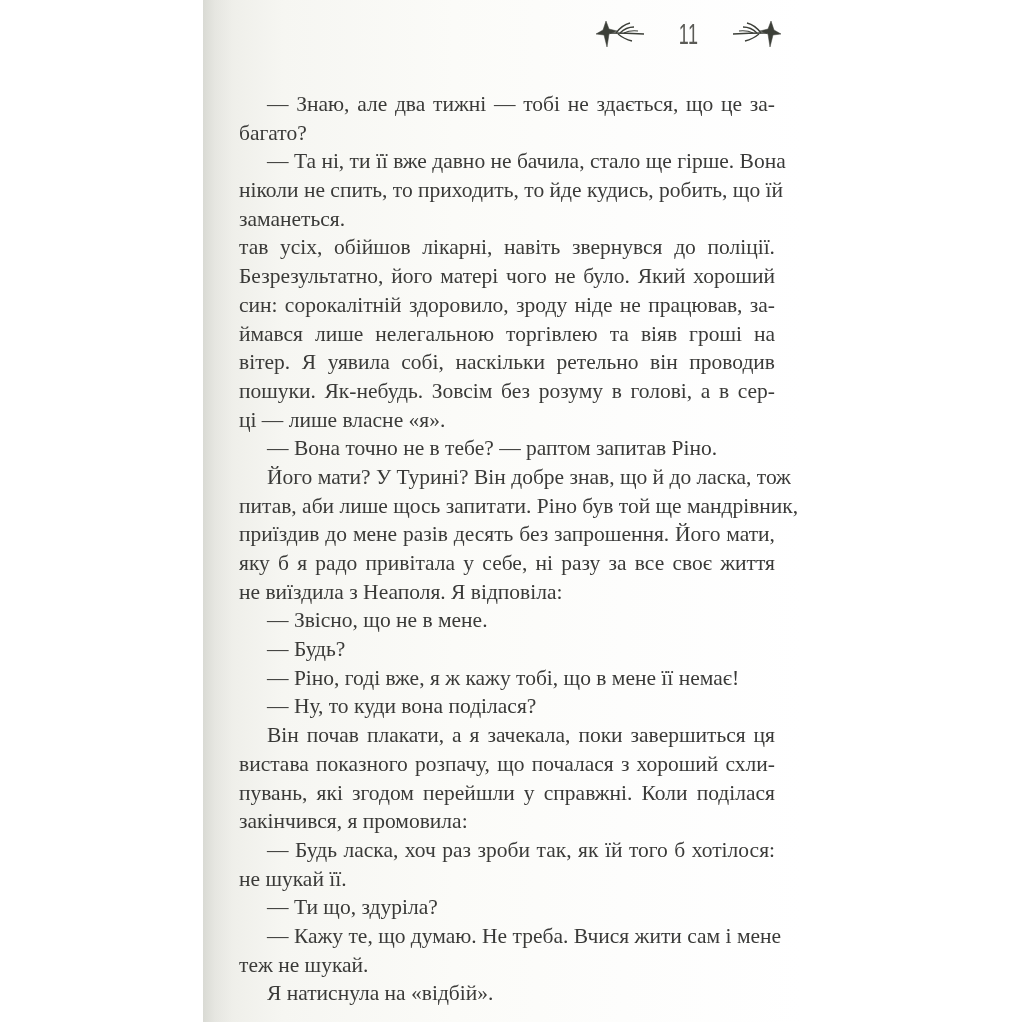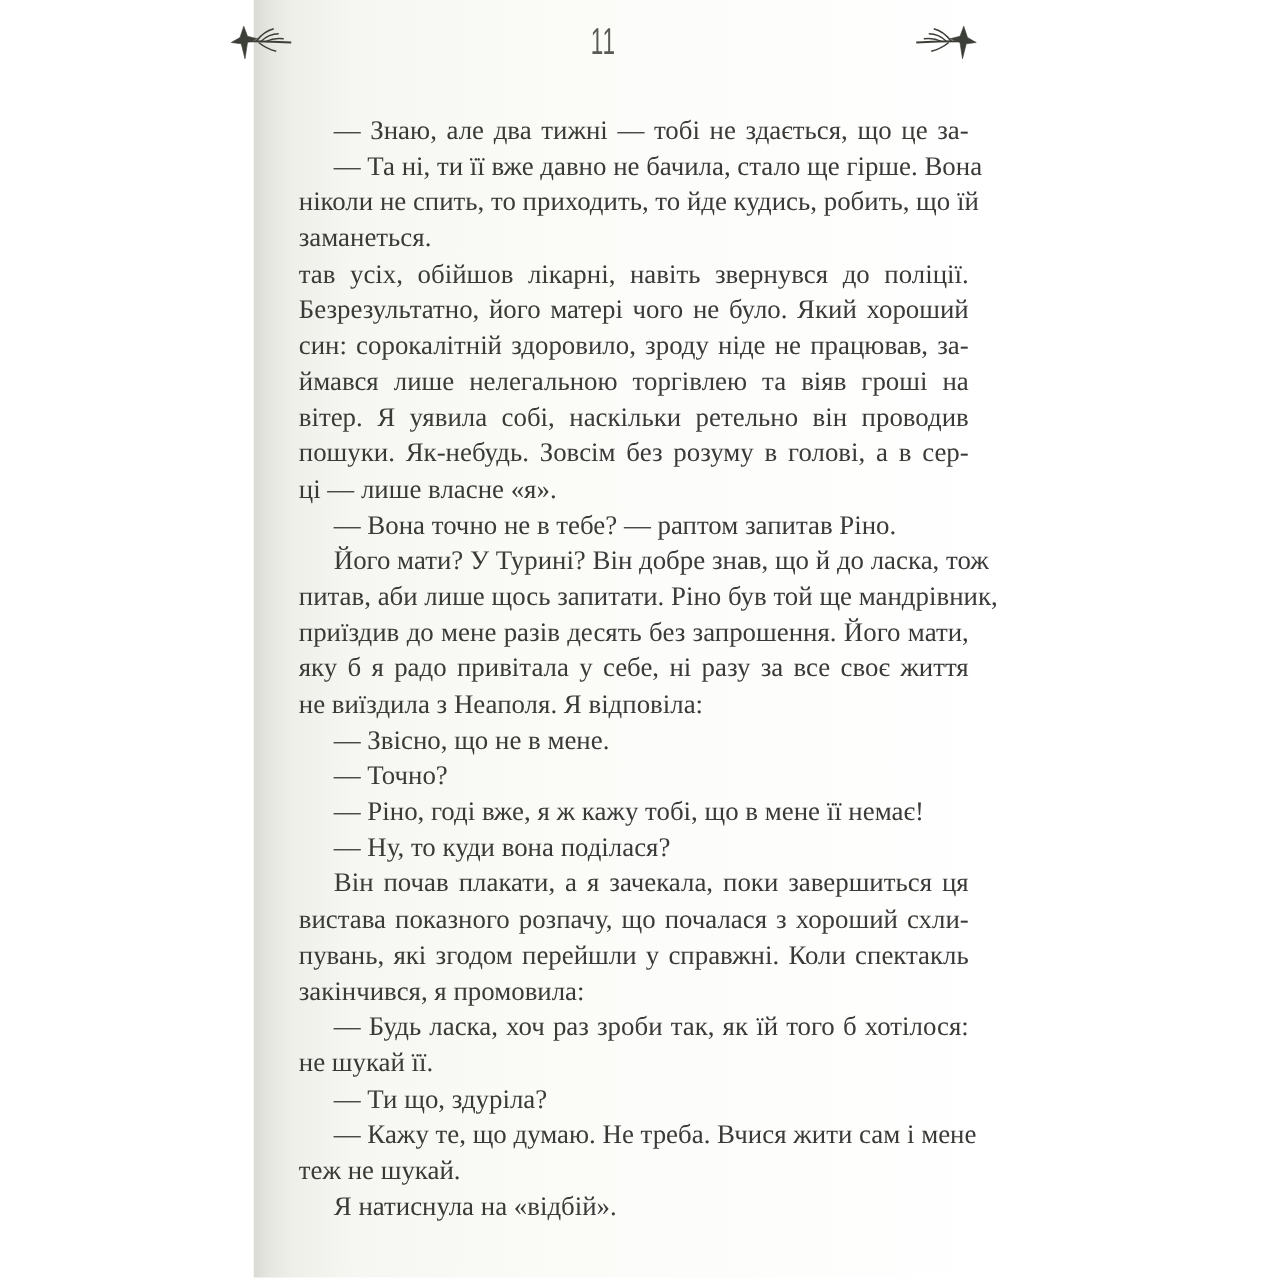--- a/index.html
+++ b/index.html
@@ -18,21 +18,21 @@
     height: 1022px;
     background: linear-gradient(to right, #d9dad4 0px, #e6e6e1 12px, #efefea 30px, #f6f6f2 80px, #fbfbf8 250px, #fdfdfc 420px, #ffffff 600px);
   }
   .page-header {
     position: absolute;
     left: 0;
     width: 100%;
     top: 14px;
     height: 40px;
     display: flex;
-    justify-content: space-between;
+    justify-content: flex-end;
     align-items: center;
     gap: 26px;
     margin-left: -20px;
   }
   .ornament {
     width: 52px;
     height: 34px;
     display: block;
   }
   .page-number {
@@ -91,43 +91,44 @@
         <path d="M22 16 Q28 8 36 6" fill="none" stroke-width="1.4"></path>
         <path d="M26 16 Q32 10 40 10" fill="none" stroke-width="1.3"></path>
         <path d="M24 17 Q30 22 38 24" fill="none" stroke-width="1.3"></path>
         <path d="M30 16 Q36 13 44 14" fill="none" stroke-width="1.1"></path>
       </g>
     </svg>
   </div>
 
   <div class="text-block" id="text-block">
       <span class="line indent just">— Знаю, але два тижні — тобі не здається, що це за-</span>
+      <span class="line">багато?</span>
       <span class="line indent just">— Та ні, ти її вже давно не бачила, стало ще гірше. Вона</span>
       <span class="line just">ніколи не спить, то приходить, то йде кудись, робить, що їй</span>
       <span class="line">заманеться.</span>
       <span class="line just">тав усіх, обійшов лікарні, навіть звернувся до поліції.</span>
       <span class="line just">Безрезультатно, його матері чого не було. Який хороший</span>
       <span class="line just">син: сорокалітній здоровило, зроду ніде не працював, за-</span>
       <span class="line just">ймався лише нелегальною торгівлею та віяв гроші на</span>
       <span class="line just">вітер. Я уявила собі, наскільки ретельно він проводив</span>
       <span class="line just">пошуки. Як-небудь. Зовсім без розуму в голові, а в сер-</span>
       <span class="line">ці — лише власне «я».</span>
       <span class="line indent">— Вона точно не в тебе? — раптом запитав Ріно.</span>
       <span class="line indent just">Його мати? У Турині? Він добре знав, що й до ласка, тож</span>
       <span class="line just">питав, аби лише щось запитати. Ріно був той ще мандрівник,</span>
       <span class="line just">приїздив до мене разів десять без запрошення. Його мати,</span>
       <span class="line just">яку б я радо привітала у себе, ні разу за все своє життя</span>
       <span class="line">не виїздила з Неаполя. Я відповіла:</span>
       <span class="line indent">— Звісно, що не в мене.</span>
-      <span class="line indent">— Точно?</span>
+      <span class="line indent">— Будь?</span>
       <span class="line indent">— Ріно, годі вже, я ж кажу тобі, що в мене її немає!</span>
       <span class="line indent">— Ну, то куди вона поділася?</span>
       <span class="line indent just">Він почав плакати, а я зачекала, поки завершиться ця</span>
       <span class="line just">вистава показного розпачу, що почалася з хороший схли-</span>
-      <span class="line just">пувань, які згодом перейшли у справжні. Коли спектакль</span>
+      <span class="line just">пувань, які згодом перейшли у справжні. Коли поділася</span>
       <span class="line">закінчився, я промовила:</span>
       <span class="line indent just">— Будь ласка, хоч раз зроби так, як їй того б хотілося:</span>
       <span class="line">не шукай її.</span>
       <span class="line indent">— Ти що, здуріла?</span>
       <span class="line indent just">— Кажу те, що думаю. Не треба. Вчися жити сам і мене</span>
       <span class="line">теж не шукай.</span>
       <span class="line indent">Я натиснула на «відбій».</span>
     </div>
 </div>
 

